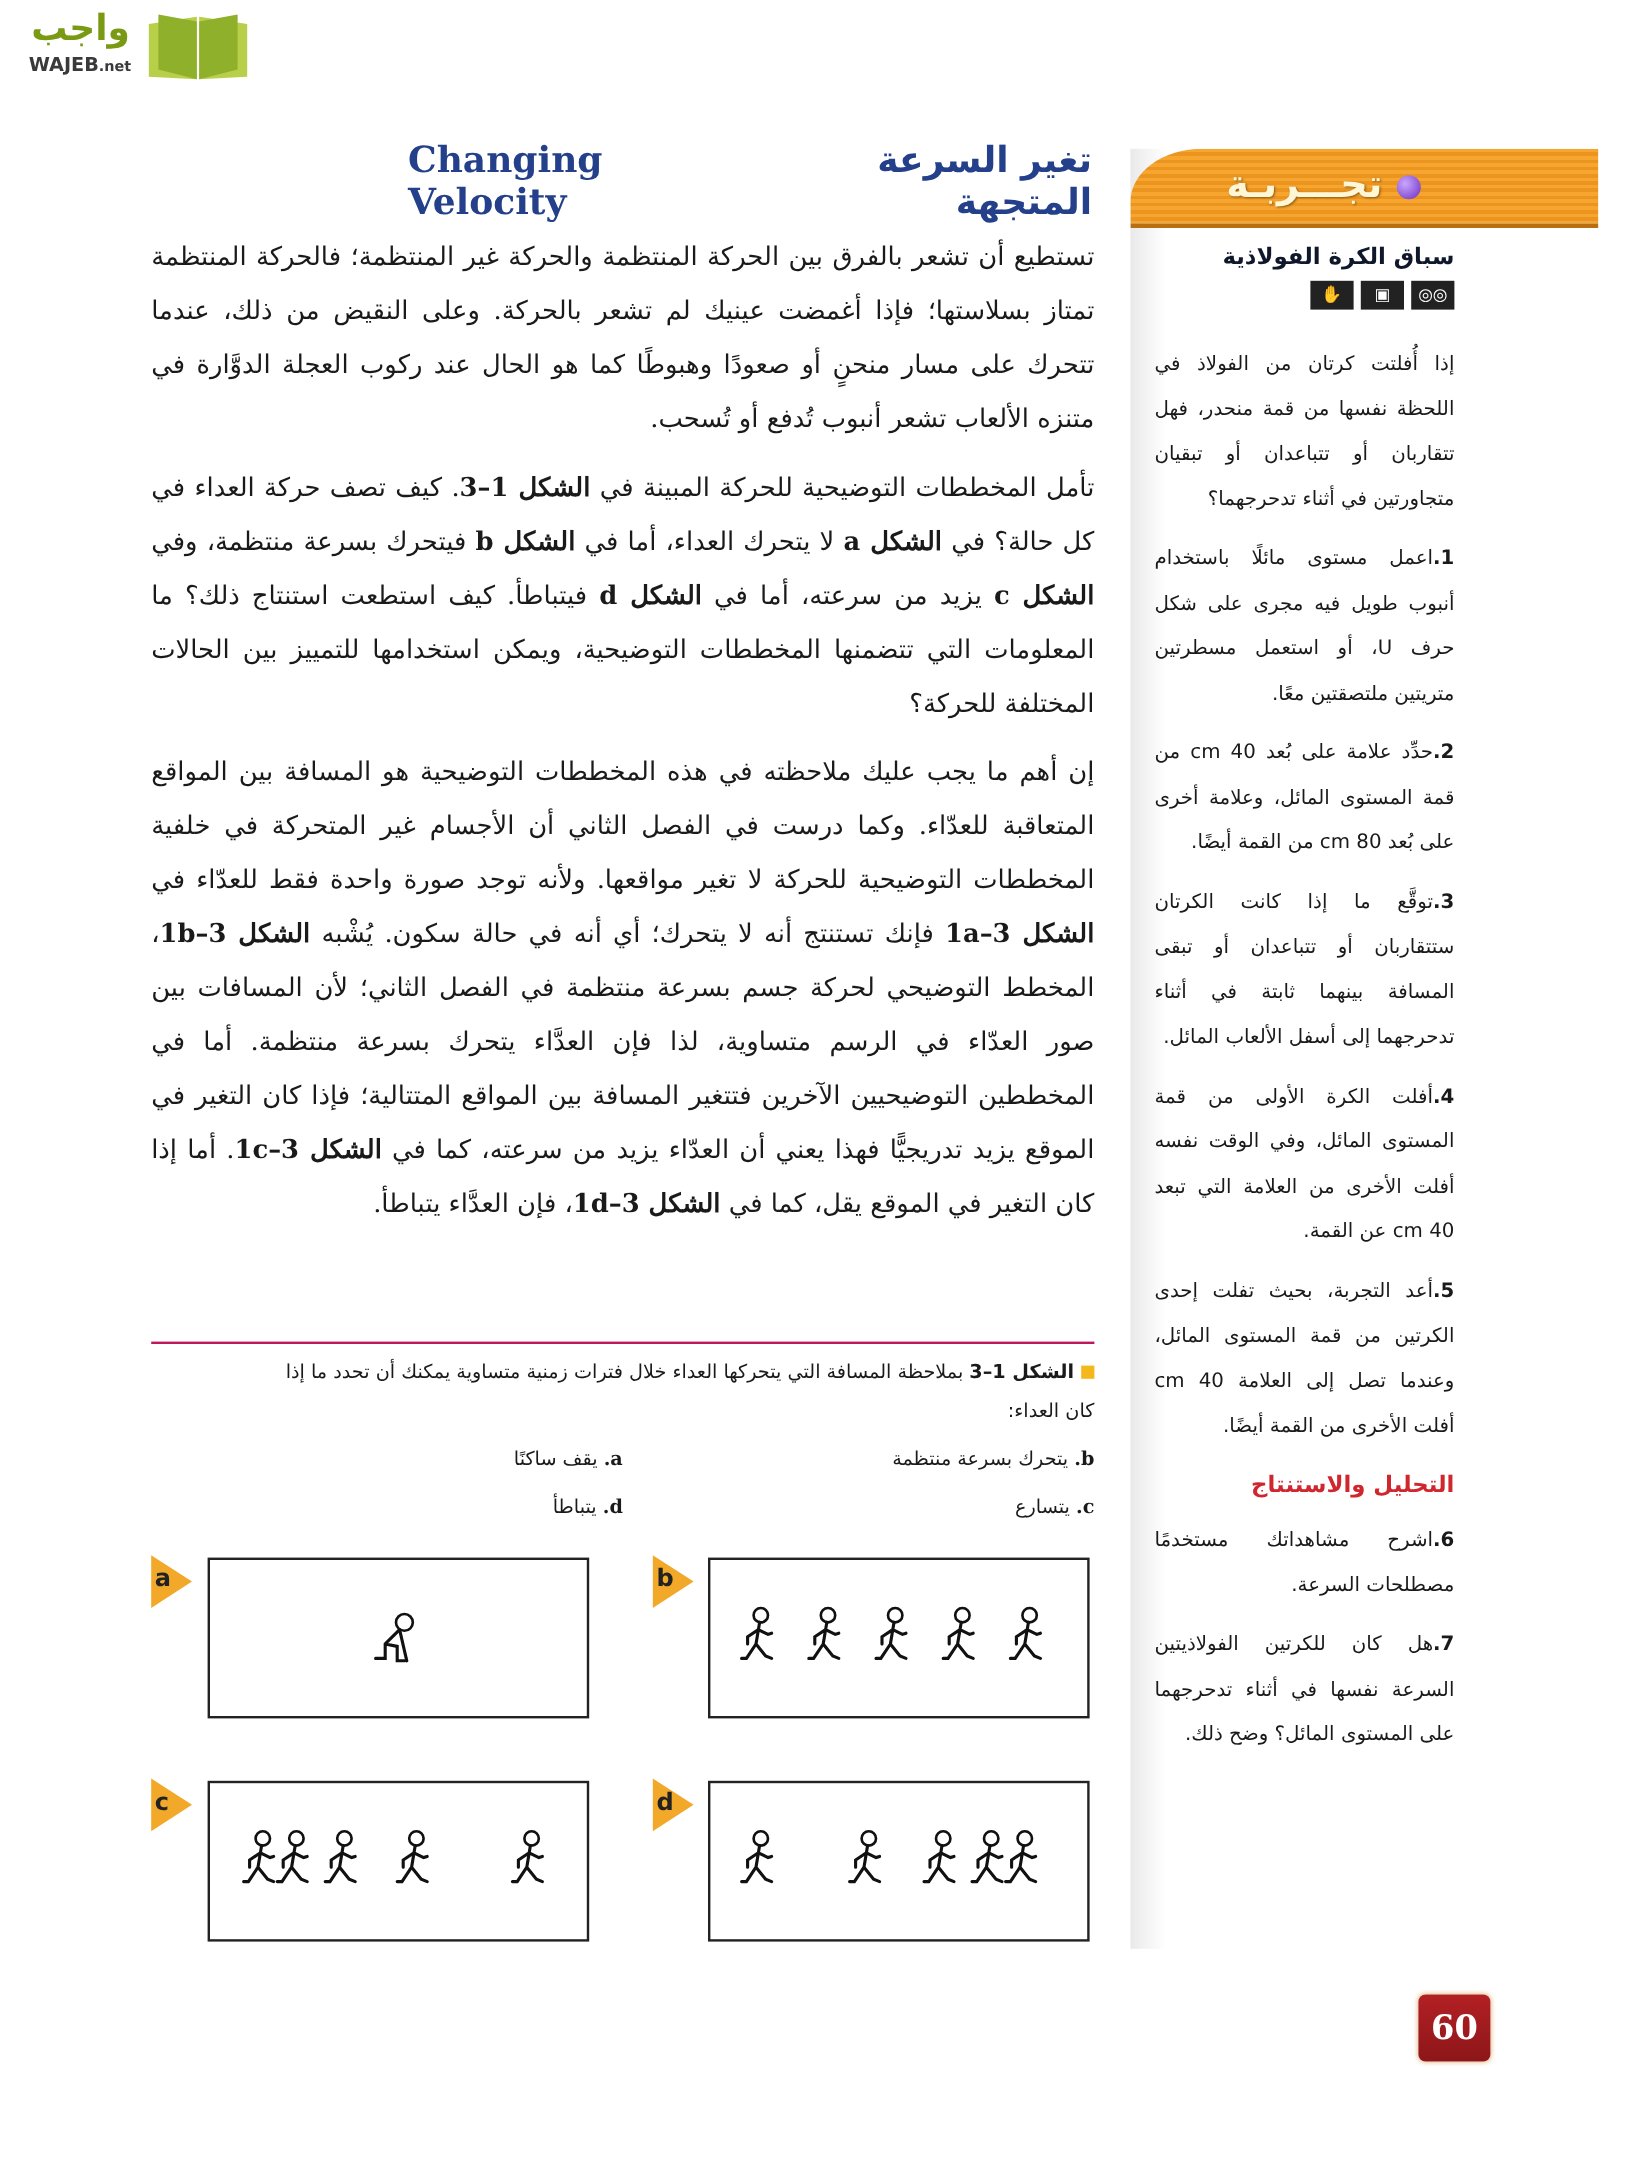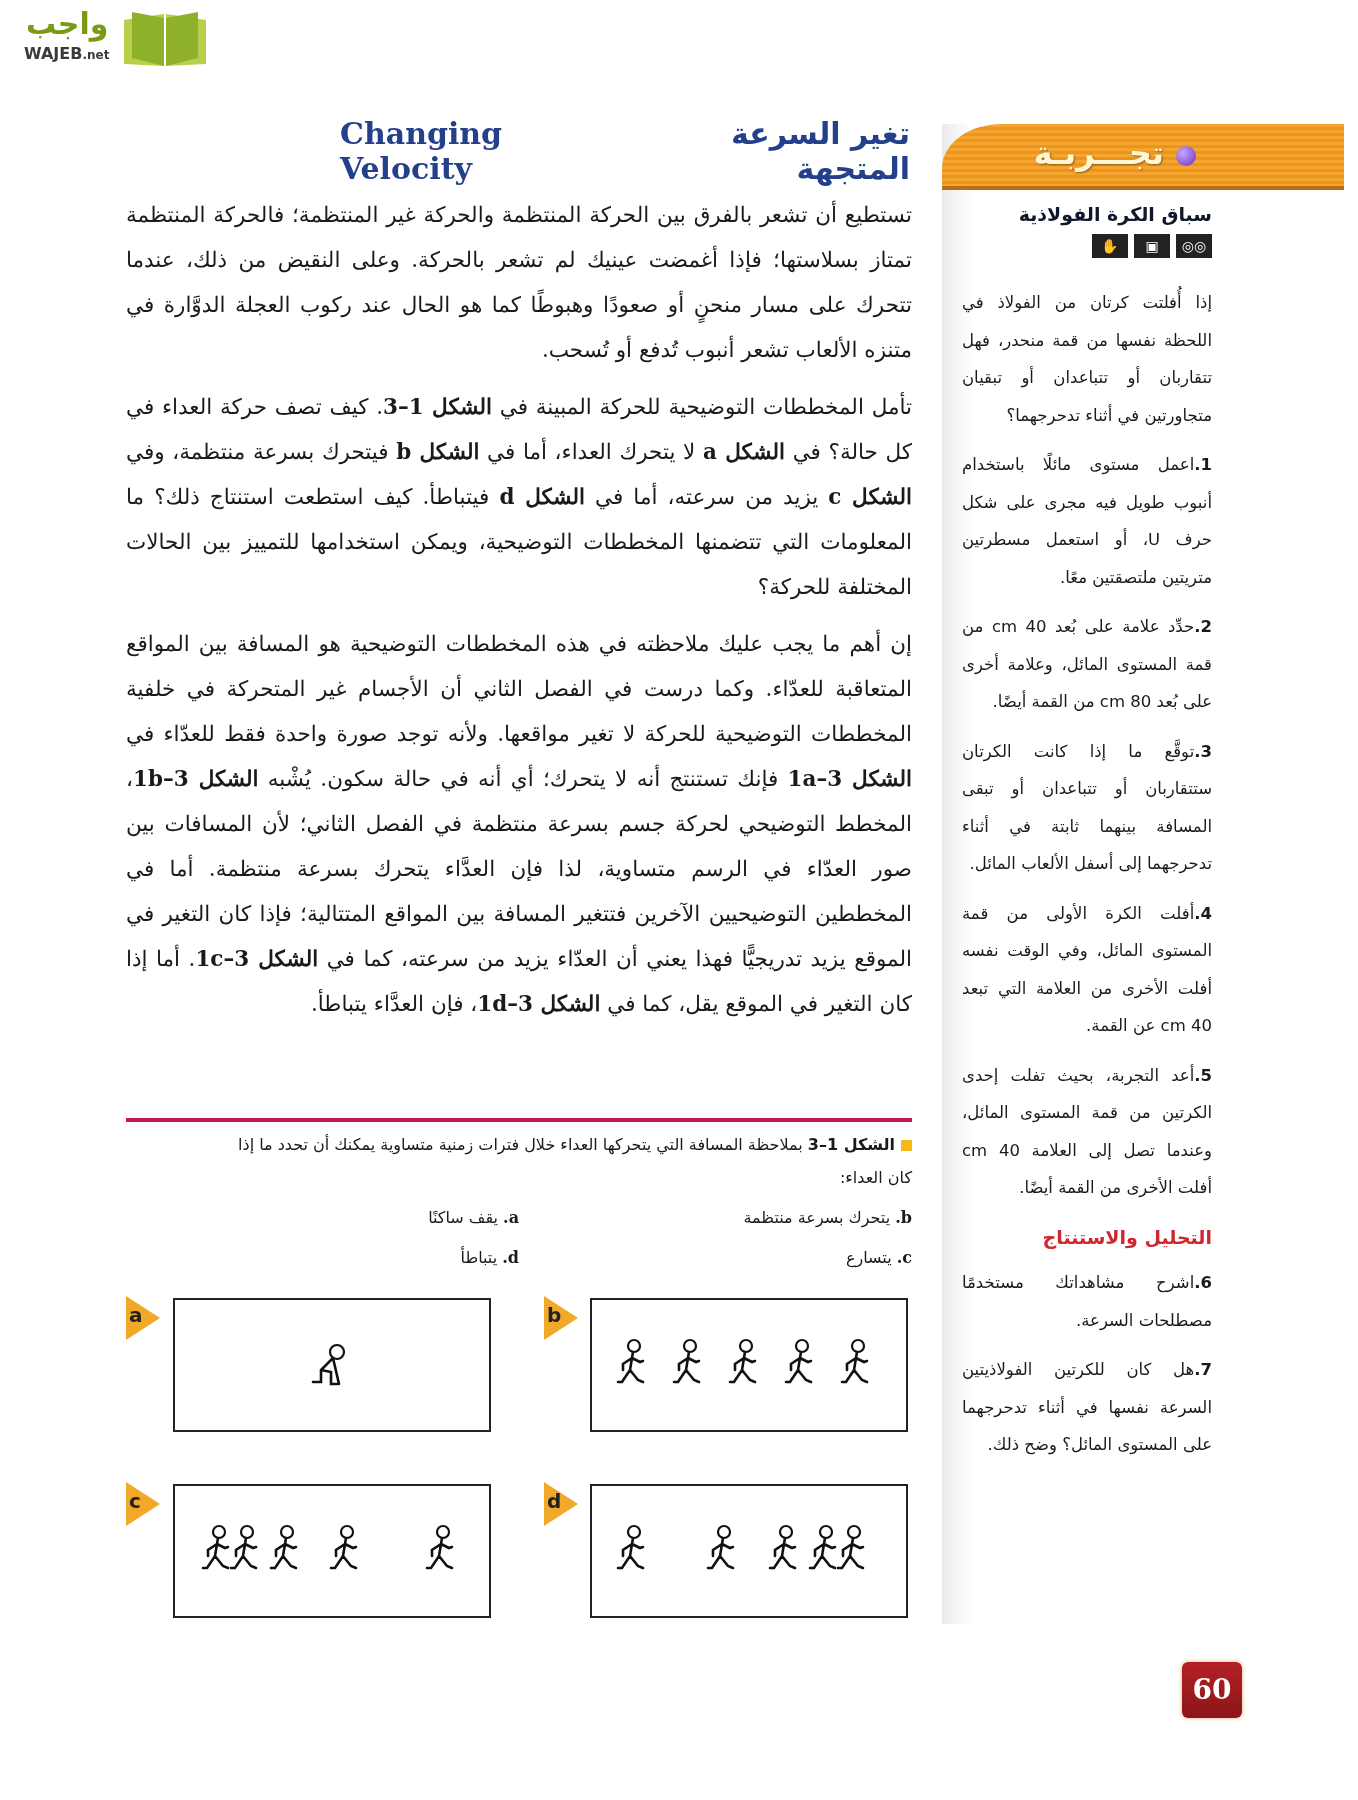--- a/index.html
+++ b/index.html
@@ -11,34 +11,34 @@
   .logo-book{position:absolute;left:100px;top:2px;width:90px;height:60px;}
 
   .main-title{position:absolute;left:340px;top:128px;width:570px;height:46px;display:flex;justify-content:flex-end;align-items:center;gap:10px;color:#24408a;font-weight:bold;}
   .title-en{font-family:"DejaVu Serif",serif;font-size:30px;}
   .title-ar{font-family:"DejaVu Sans",sans-serif;font-size:30px;direction:rtl;}
 
   .body-col{position:absolute;left:126px;top:192px;width:786px;direction:rtl;text-align:justify;font-size:21.5px;line-height:45px;font-family:"DejaVu Serif",serif;}
   .body-col p{margin:0 0 12px 0;}
   .body-col b{font-weight:bold;}
 
-  .caption-block{position:absolute;left:126px;top:1118px;width:786px;border-top:4px solid #be185d;direction:rtl;font-family:"DejaVu Sans",sans-serif;font-size:16px;}
+  .caption-block{position:absolute;left:126px;top:1118px;width:786px;border-top:2px solid #be185d;direction:rtl;font-family:"DejaVu Sans",sans-serif;font-size:16px;}
   .caption-main{margin-top:10px;line-height:26px;font-weight:bold;}
   .caption-main .sq{display:inline-block;width:11px;height:11px;background:#f5b81a;margin-left:6px;vertical-align:middle;}
   .caption-sub{line-height:40px;}
   .opts{display:grid;grid-template-columns:1fr 1fr;direction:rtl;line-height:40px;}
   .opts .opt b{font-family:"DejaVu Serif",serif;}
 
   .fig{position:absolute;border:2px solid #222;background:#fff;}
   .fig-tag{position:absolute;width:0;height:0;border-top:22px solid transparent;border-bottom:22px solid transparent;border-left:34px solid #f2a92a;}
   .fig-tag span{position:absolute;left:-31px;top:-15px;font-family:"DejaVu Sans",sans-serif;font-weight:bold;font-size:20px;color:#222;}
   .runner{position:absolute;width:40px;height:56px;}
 
   .side{position:absolute;left:942px;top:124px;width:390px;height:1500px;background:linear-gradient(to right,#e9e9e9 0,#f4f4f4 14px,#fff 30px);}
-  .side-header{position:absolute;left:942px;top:124px;width:390px;height:62px;background:repeating-linear-gradient(to bottom,#f6a52e 0,#f6a52e 3px,#eb9520 3px,#eb9520 6px);border-top-left-radius:60px 44px;border-bottom:4px solid #b96f10;padding-left:12px;}
+  .side-header{position:absolute;left:942px;top:124px;width:390px;height:62px;background:repeating-linear-gradient(to bottom,#f6a52e 0,#f6a52e 3px,#eb9520 3px,#eb9520 6px);border-top-left-radius:60px 44px;border-bottom:4px solid #b96f10;}
   .side-header-label{position:absolute;right:180px;top:10px;font-family:"DejaVu Sans",sans-serif;font-size:32px;font-weight:bold;color:#fff6d6;text-shadow:1px 1px 2px #8a5a10;direction:rtl;}
   .side-bullet{position:absolute;right:148px;top:22px;width:20px;height:20px;border-radius:50%;background:radial-gradient(circle at 35% 35%,#c9a6ff,#6a2dbf);}
   .side-content{position:absolute;left:962px;top:200px;width:250px;direction:rtl;font-family:"DejaVu Sans",sans-serif;font-size:16.5px;line-height:37.5px;}
   .exp-title{color:#0f172a;font-weight:bold;font-size:19px;line-height:28px;margin-bottom:6px;}
   .icons{display:flex;gap:6px;margin-bottom:26px;}
   .icons span{display:inline-block;width:36px;height:24px;background:#222;color:#fff;font-size:14px;line-height:24px;text-align:center;}
   .side-content p{margin:0 0 12px 0;text-align:justify;}
   .side-content .num{font-weight:bold;}
   .section-red{color:#d0262e;font-weight:bold;font-size:19px;margin:4px 0 8px 0;}
 

